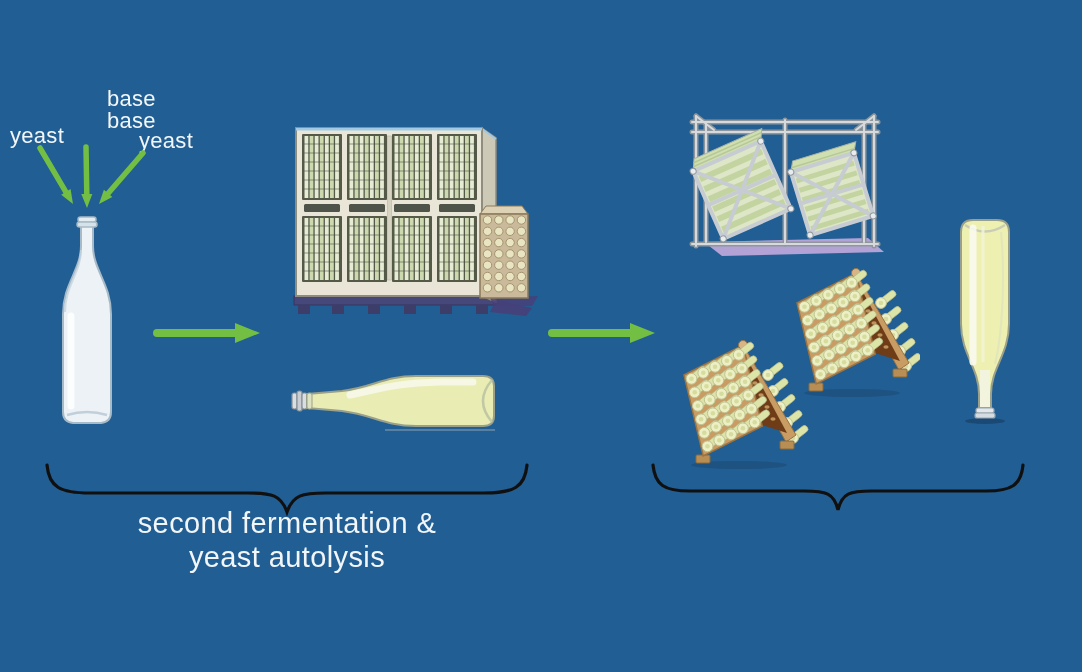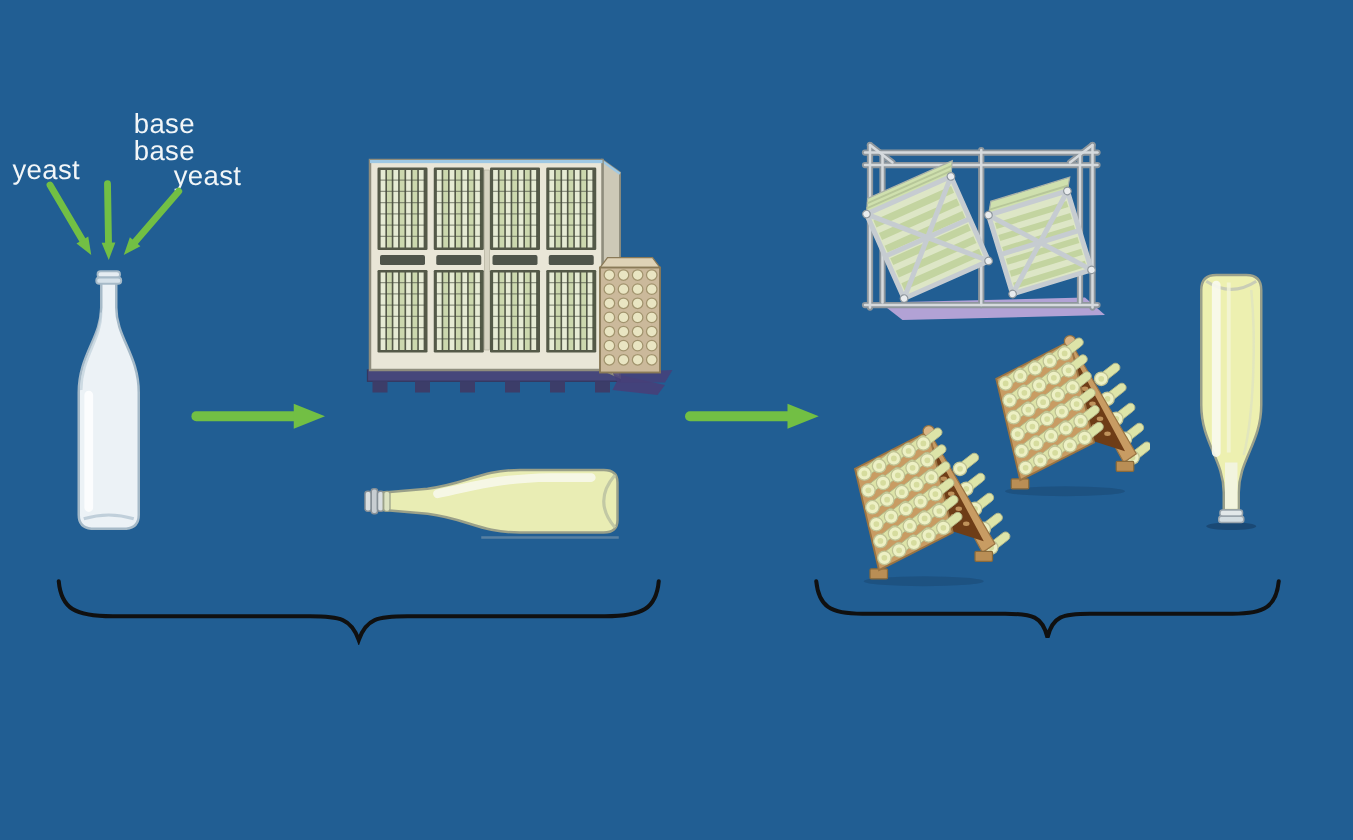--- a/index.html
+++ b/index.html
@@ -365,15 +365,17 @@
   </svg>
 
   <svg class="pos brace1" viewBox="0 0 486 54">
     <path d="M3,3 C5,25 16,31 46,31 L204,31 C228,31 237,33 243,50 C249,33 258,31 282,31 L440,31 C470,31 481,25 483,3" fill="none" stroke="#101010" stroke-width="3.2" stroke-linecap="round"></path>
   </svg>
   <svg class="pos brace2" viewBox="0 0 376 54">
     <path d="M3,3 C5,23 14,29 40,29 L154,29 C176,29 184,31 188,48 C192,31 200,29 222,29 L336,29 C362,29 371,23 373,3" fill="none" stroke="#101010" stroke-width="3.2" stroke-linecap="round"></path>
   </svg>
 
   <div class="stage-label ferm-label">
+    <div>second fermentation &amp;</div>
+    <div>yeast autolysis</div>
   </div>
 
 </div>
 
 </body></html>

